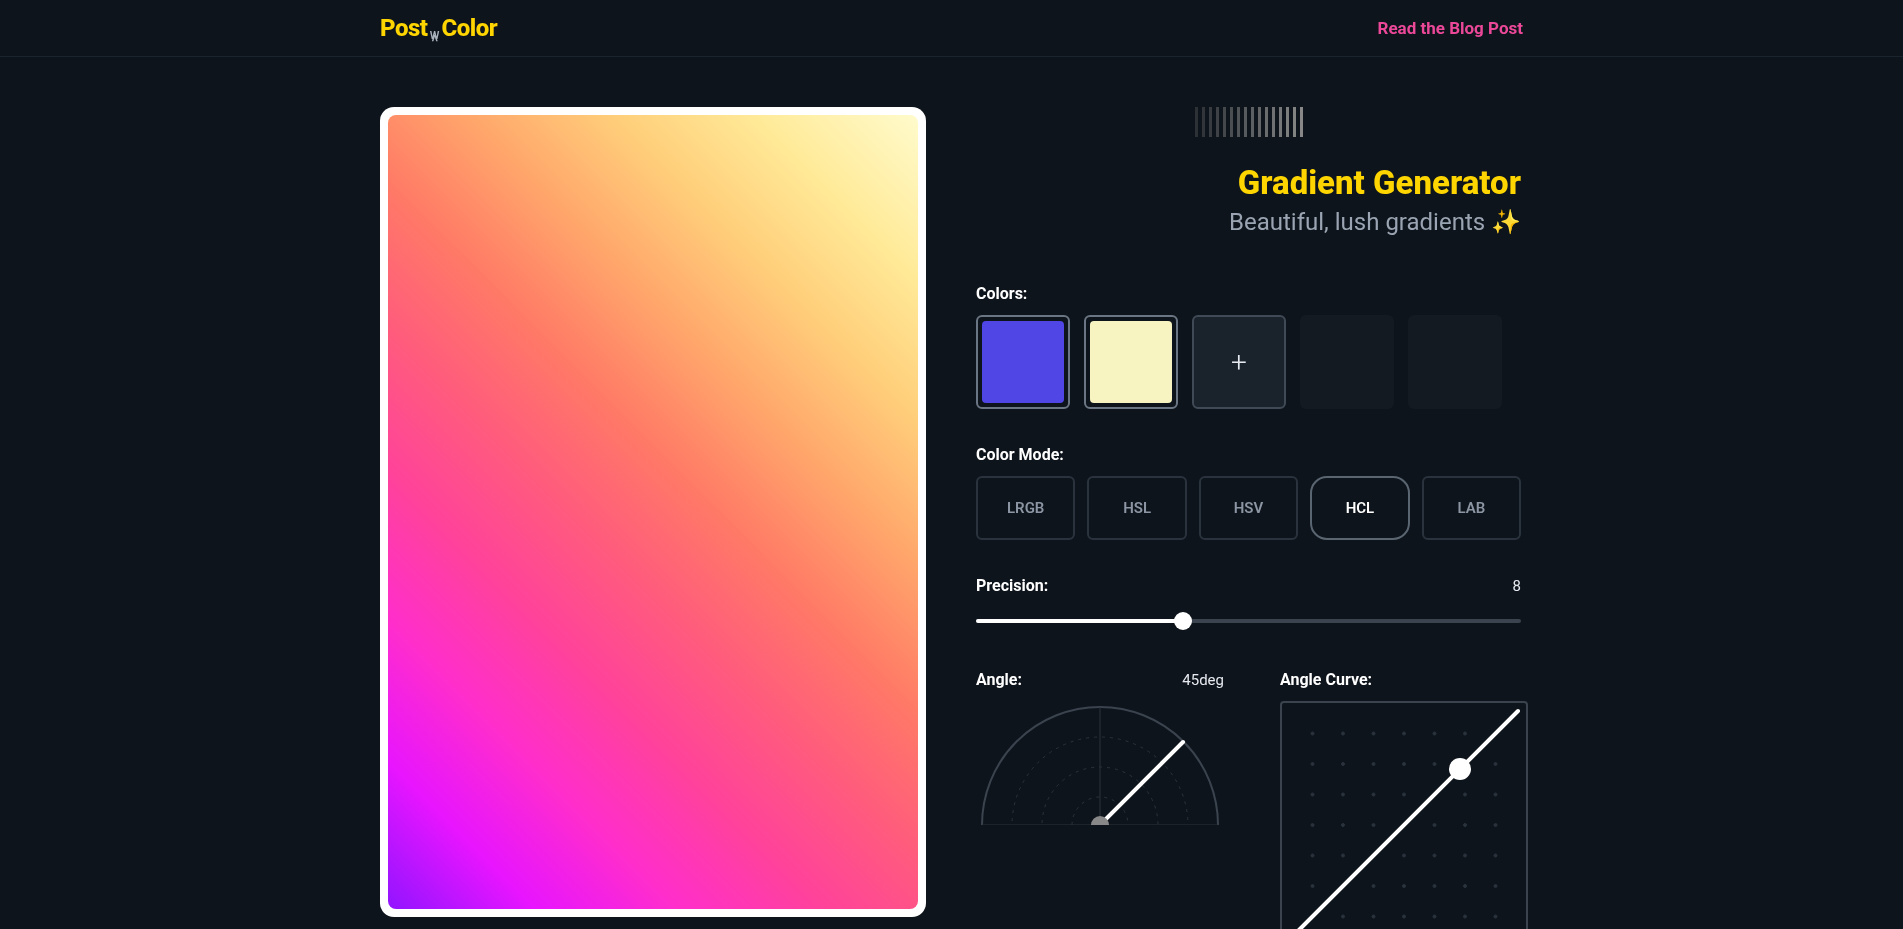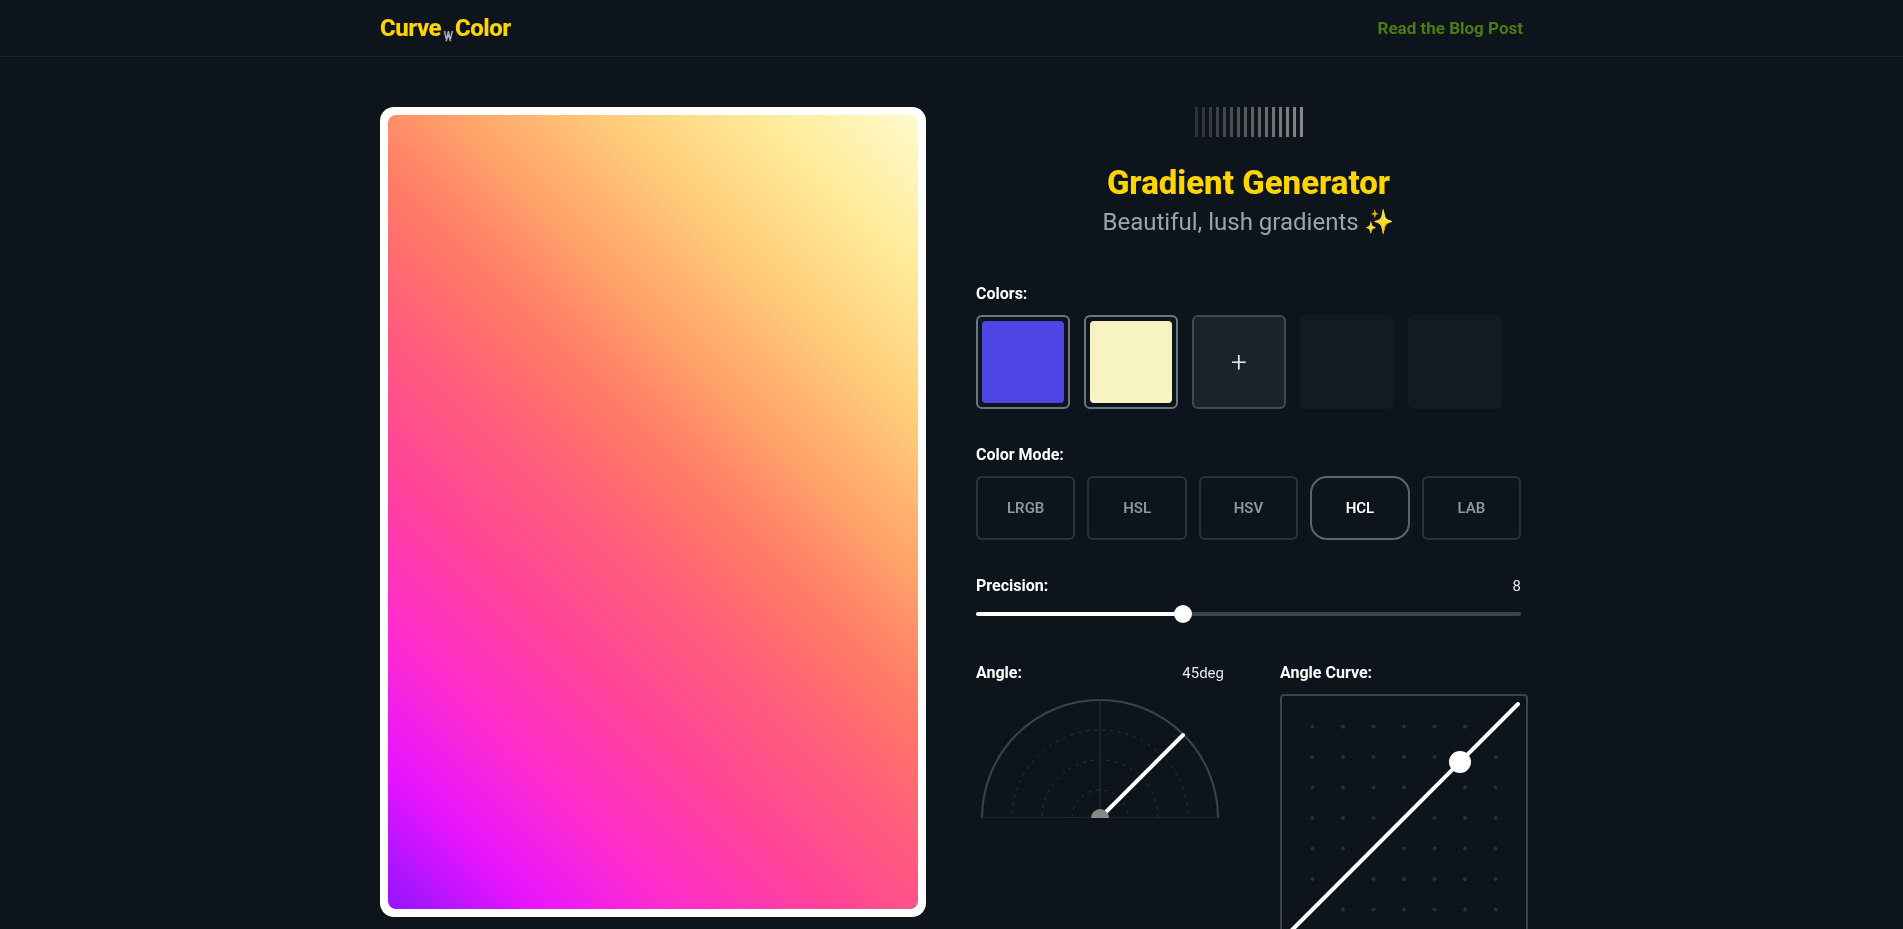--- a/index.html
+++ b/index.html
@@ -14,21 +14,21 @@
   justify-content: space-between;
   align-items: center;
   padding: 14px 380px 14px 380px;
   border-bottom: 1px solid #1b232c;
 }
 .logo { display: flex; align-items: baseline; font-weight: 800; font-size: 24px; letter-spacing: -0.5px;}
 .logo .j { color: #FFD500; }
 .logo-wrapper { position:relative; }
 .logo-w-top { position:absolute; top:-6px; left:50%; transform:translateX(-50%); color:#aab2bd; font-size:11px; font-weight:600;}
 .logo-caret-bottom { position:absolute; bottom:-8px; left:50%; transform:translateX(-50%); color:#aab2bd; font-size:11px;}
-.blog-link { font-weight: 700; font-size: 17px; color: #4d7c0f; text-decoration: none; padding-left: 28px; }
+.blog-link { font-weight: 700; font-size: 17px; color: #ec4899; text-decoration: none; padding-left: 28px; }
 
 .main {
   display: flex;
   gap: 50px;
   padding: 50px 380px 0 380px;
   align-items: flex-start;
 }
 .preview-frame {
   width: 546px;
   height: 810px;
@@ -48,21 +48,21 @@
     hsl(332 100% 63%) 33%,
     hsl(348 100% 68%) 44%,
     hsl(8   100% 70%) 55%,
     hsl(24  100% 71%) 66%,
     hsl(38  100% 74%) 77%,
     hsl(48  100% 80%) 88%,
     hsl(55  100% 90%) 100%);
 }
 
 .controls { flex: 1; max-width: 545px; }
-.title-block { text-align: center; margin-bottom: 48px; }
+.title-block { text-align: right; margin-bottom: 48px; }
 .bars { display:flex; gap:4px; justify-content:center; margin-bottom:26px;}
 .bars span { display:block; width:3px; height:30px; background:#888;}
 .tool-title { color: #FFD500; font-size: 33px; font-weight: 800; margin-bottom: 6px;}
 .tool-sub { color: #9aa4b2; font-size: 24px; }
 
 .section-label { font-size: 16px; font-weight:700; margin-bottom: 12px; color:#fff;}
 .row { margin-bottom: 36px; }
 
 .swatches { display:flex; gap:14px;}
 .swatch {
@@ -120,21 +120,21 @@
   position:relative;
   margin-top:4px;
   overflow:hidden;
 }
 </style>
 </head>
 <body>
 
 <div class="header">
   <div class="logo">
-    <span class="j">Curve</span>
+    <span class="j">Post</span>
     <span class="logo-wrapper" style="width:14px; display:inline-block; height:1px;">
       <span class="logo-w-top">W</span>
       <span class="logo-caret-bottom">∧</span>
     </span>
     <span class="j">Color</span>
   </div>
   <a class="blog-link">Read the Blog Post</a>
 </div>
 
 <div class="main">
@@ -189,21 +189,21 @@
           <div class="mode-btn">LRGB</div>
           <div class="mode-btn">HSL</div>
           <div class="mode-btn">HSV</div>
           <div class="mode-btn active">HCL</div>
           <div class="mode-btn">LAB</div>
         </div>
     </div>
 
     <div class="row">
       <div class="label-line">
-        <div class="section-label" style="margin-bottom:5px">Precision:</div>
+        <div class="section-label" style="margin-bottom:12px">Precision:</div>
         <div class="value-text">8</div>
       </div>
       <div class="slider-track">
         <div class="slider-fill" id="prec-fill" style="width: 38%;"></div>
         <div class="slider-handle" id="prec-handle" style="left: 38%;"></div>
       </div>
     </div>
 
     <div class="bottom-row">
       <div class="angle-col">

